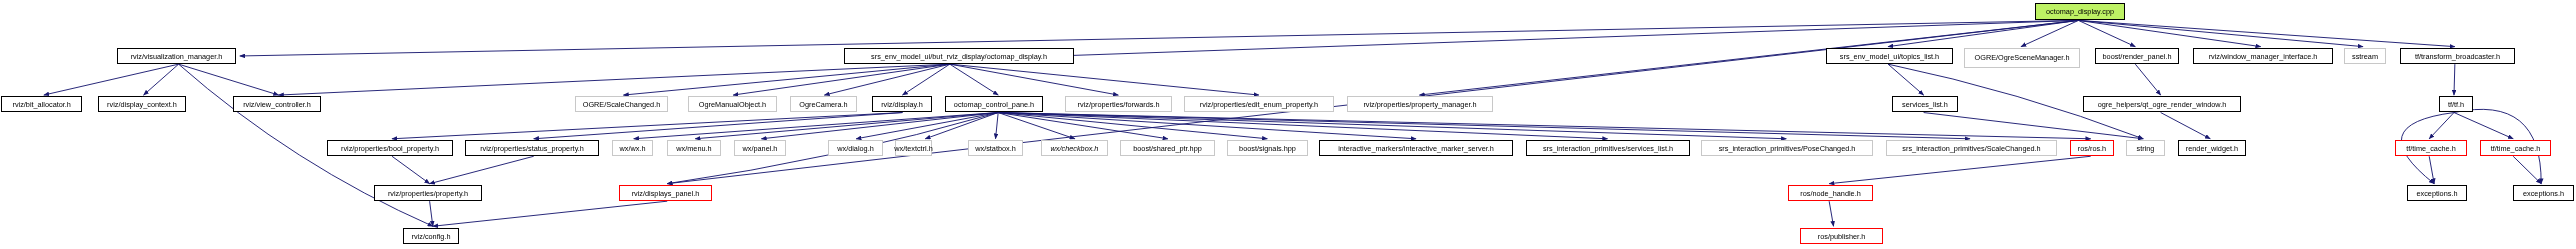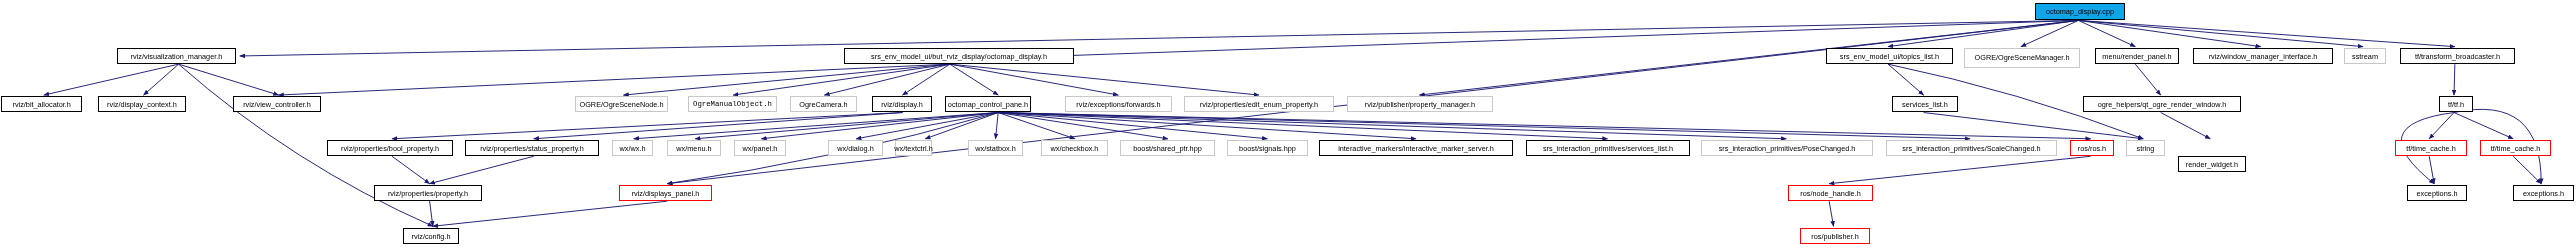--- a/index.html
+++ b/index.html
@@ -15,21 +15,21 @@
     position:absolute;
     display:flex;align-items:center;justify-content:center;
     box-sizing:border-box;
     background:#ffffff;
     color:#000000;
     font-size:7.3px;
     line-height:1;
     white-space:nowrap;
     z-index:2;
   }
-  .node.root{background:#0ea5e9;border:1.2px solid #000000;}
+  .node.root{background:#bef264;border:1.2px solid #000000;}
   .node.linked{border:1.2px solid #000000;}
   .node.plain{border:0.6px solid #c8c8c8;}
   .node.red{border:1.2px solid #ff0000;}
 </style>
 </head>
 <body>
 
 <div class="graph">
   <svg class="edges" xmlns="http://www.w3.org/2000/svg" viewBox="0 0 4409 427">
     <defs>
@@ -96,60 +96,60 @@
         <path d="M3581,268 L3132.5,315" fill="none" stroke="#191970" stroke-width="1.6" marker-end="url(#arrow)"></path>
         <path d="M3132.5,345 L3140,388" fill="none" stroke="#191970" stroke-width="1.6" marker-end="url(#arrow)"></path>
       </g>
   </svg>
   <div id="node-layer">
       <div class="node root" style="left: 2035px; top: 2.9px; width: 90px; height: 17.5px;">octomap_display.cpp</div>
       <div class="node linked" style="left: 117px; top: 48px; width: 119px; height: 16.4px;">rviz/visualization_manager.h</div>
       <div class="node linked" style="left: 844px; top: 48px; width: 230px; height: 16.4px;">srs_env_model_ui/but_rviz_display/octomap_display.h</div>
       <div class="node linked" style="left: 1826px; top: 48px; width: 127px; height: 16.4px;">srs_env_model_ui/topics_list.h</div>
       <div class="node plain" style="left: 1964px; top: 48px; width: 116px; height: 20px;">OGRE/OgreSceneManager.h</div>
-      <div class="node linked" style="left: 2095px; top: 48px; width: 84px; height: 16.4px;">menu/render_panel.h</div>
+      <div class="node linked" style="left: 2095px; top: 48px; width: 84px; height: 16.4px;">boost/render_panel.h</div>
       <div class="node linked" style="left: 2193px; top: 48px; width: 140px; height: 16.4px;">rviz/window_manager_interface.h</div>
       <div class="node plain" style="left: 2344px; top: 48px; width: 42px; height: 16.4px;">sstream</div>
       <div class="node linked" style="left: 2400px; top: 48px; width: 115px; height: 16.4px;">tf/transform_broadcaster.h</div>
       <div class="node linked" style="left: 1.2px; top: 96px; width: 81px; height: 16.4px;">rviz/bit_allocator.h</div>
       <div class="node linked" style="left: 98px; top: 96px; width: 88px; height: 16.4px;">rviz/display_context.h</div>
       <div class="node linked" style="left: 233px; top: 96px; width: 88px; height: 16.4px;">rviz/view_controller.h</div>
-      <div class="node plain" style="left: 575px; top: 96px; width: 93px; height: 16.4px;">OGRE/OgreSceneNode.h</div>
-      <div class="node plain" style="left: 688px; top: 96px; width: 89px; height: 16.4px; font-family: Liberation Mono, monospace;">OgreManualObject.h</div>
+      <div class="node plain" style="left: 575px; top: 96px; width: 93px; height: 16.4px;">OGRE/ScaleChanged.h</div>
+      <div class="node plain" style="left: 688px; top: 96px; width: 89px; height: 16.4px;">OgreManualObject.h</div>
       <div class="node plain" style="left: 790px; top: 96px; width: 67px; height: 16.4px;">OgreCamera.h</div>
       <div class="node linked" style="left: 872px; top: 96px; width: 60px; height: 16.4px;">rviz/display.h</div>
-      <div class="node linked" style="left: 945px; top: 96px; width: 86px; height: 16.4px;">octomap_control_pane.h</div>
-      <div class="node plain" style="left: 1065px; top: 96px; width: 107px; height: 16.4px;">rviz/exceptions/forwards.h</div>
+      <div class="node linked" style="left: 945px; top: 96px; width: 98px; height: 16.4px;">octomap_control_pane.h</div>
+      <div class="node plain" style="left: 1065px; top: 96px; width: 107px; height: 16.4px;">rviz/properties/forwards.h</div>
       <div class="node plain" style="left: 1184px; top: 96px; width: 150px; height: 16.4px;">rviz/properties/edit_enum_property.h</div>
-      <div class="node plain" style="left: 1347px; top: 96px; width: 146px; height: 16.4px;">rviz/publisher/property_manager.h</div>
+      <div class="node plain" style="left: 1347px; top: 96px; width: 146px; height: 16.4px;">rviz/properties/property_manager.h</div>
       <div class="node linked" style="left: 1892px; top: 96px; width: 66px; height: 16.4px;">services_list.h</div>
       <div class="node linked" style="left: 2083px; top: 96px; width: 158px; height: 16.4px;">ogre_helpers/qt_ogre_render_window.h</div>
       <div class="node linked" style="left: 2439px; top: 96px; width: 34px; height: 16.4px;">tf/tf.h</div>
       <div class="node linked" style="left: 327px; top: 140px; width: 126px; height: 16.4px;">rviz/properties/bool_property.h</div>
       <div class="node linked" style="left: 465px; top: 140px; width: 134px; height: 16.4px;">rviz/properties/status_property.h</div>
       <div class="node plain" style="left: 612px; top: 140px; width: 41px; height: 16.4px;">wx/wx.h</div>
       <div class="node plain" style="left: 667px; top: 140px; width: 54px; height: 16.4px;">wx/menu.h</div>
       <div class="node plain" style="left: 734px; top: 140px; width: 52px; height: 16.4px;">wx/panel.h</div>
       <div class="node plain" style="left: 828px; top: 140px; width: 55px; height: 16.4px;">wx/dialog.h</div>
       <div class="node plain" style="left: 895px; top: 140px; width: 37px; height: 16.4px;">wx/textctrl.h</div>
       <div class="node plain" style="left: 968px; top: 140px; width: 55px; height: 16.4px;">wx/statbox.h</div>
-      <div class="node plain" style="left: 1041px; top: 140px; width: 67px; height: 16.4px;">wx/checkbox.h</div>
+      <div class="node plain" style="left: 1041px; top: 140px; width: 67px; height: 16.4px; font-style: italic;">wx/checkbox.h</div>
       <div class="node plain" style="left: 1120px; top: 140px; width: 95px; height: 16.4px;">boost/shared_ptr.hpp</div>
       <div class="node plain" style="left: 1227px; top: 140px; width: 81px; height: 16.4px;">boost/signals.hpp</div>
       <div class="node linked" style="left: 1319px; top: 140px; width: 194px; height: 16.4px;">interactive_markers/interactive_marker_server.h</div>
       <div class="node linked" style="left: 1526px; top: 140px; width: 164px; height: 16.4px;">srs_interaction_primitives/services_list.h</div>
       <div class="node plain" style="left: 1701px; top: 140px; width: 172px; height: 16.4px;">srs_interaction_primitives/PoseChanged.h</div>
       <div class="node plain" style="left: 1886px; top: 140px; width: 171px; height: 16.4px;">srs_interaction_primitives/ScaleChanged.h</div>
       <div class="node red" style="left: 2070px; top: 140px; width: 44px; height: 16.4px;">ros/ros.h</div>
       <div class="node plain" style="left: 2126px; top: 140px; width: 39px; height: 16.4px;">string</div>
-      <div class="node linked" style="left: 2178px; top: 140px; width: 68px; height: 16.4px; margin-top: 16px;">render_widget.h</div>
+      <div class="node linked" style="left: 2178px; top: 140px; width: 68px; height: 16.4px;">render_widget.h</div>
       <div class="node red" style="left: 2395px; top: 140px; width: 72px; height: 16.4px;">tf/time_cache.h</div>
       <div class="node red" style="left: 2480px; top: 140px; width: 71px; height: 16.4px;">tf/time_cache.h</div>
       <div class="node linked" style="left: 374px; top: 185px; width: 108px; height: 16.4px;">rviz/properties/property.h</div>
       <div class="node red" style="left: 619px; top: 185px; width: 93px; height: 16.4px;">rviz/displays_panel.h</div>
       <div class="node red" style="left: 1788px; top: 185px; width: 85px; height: 16.4px;">ros/node_handle.h</div>
       <div class="node linked" style="left: 2407px; top: 185px; width: 60px; height: 16.4px;">exceptions.h</div>
       <div class="node linked" style="left: 2513px; top: 185px; width: 61px; height: 16.4px;">exceptions.h</div>
       <div class="node linked" style="left: 403px; top: 228px; width: 56px; height: 16.4px;">rviz/config.h</div>
-      <div class="node red" style="left: 1800px; top: 228px; width: 70px; height: 16.4px;">ros/publisher.h</div>
+      <div class="node red" style="left: 1800px; top: 228px; width: 83px; height: 16.4px;">ros/publisher.h</div>
     </div>
 </div>
 
 
 </body></html>

